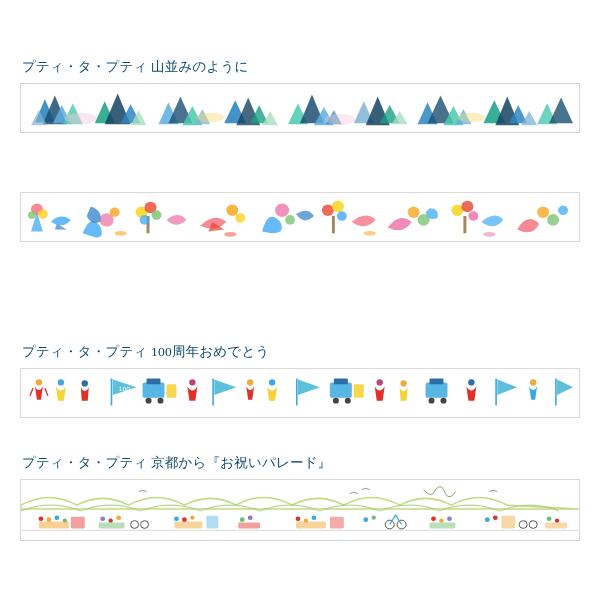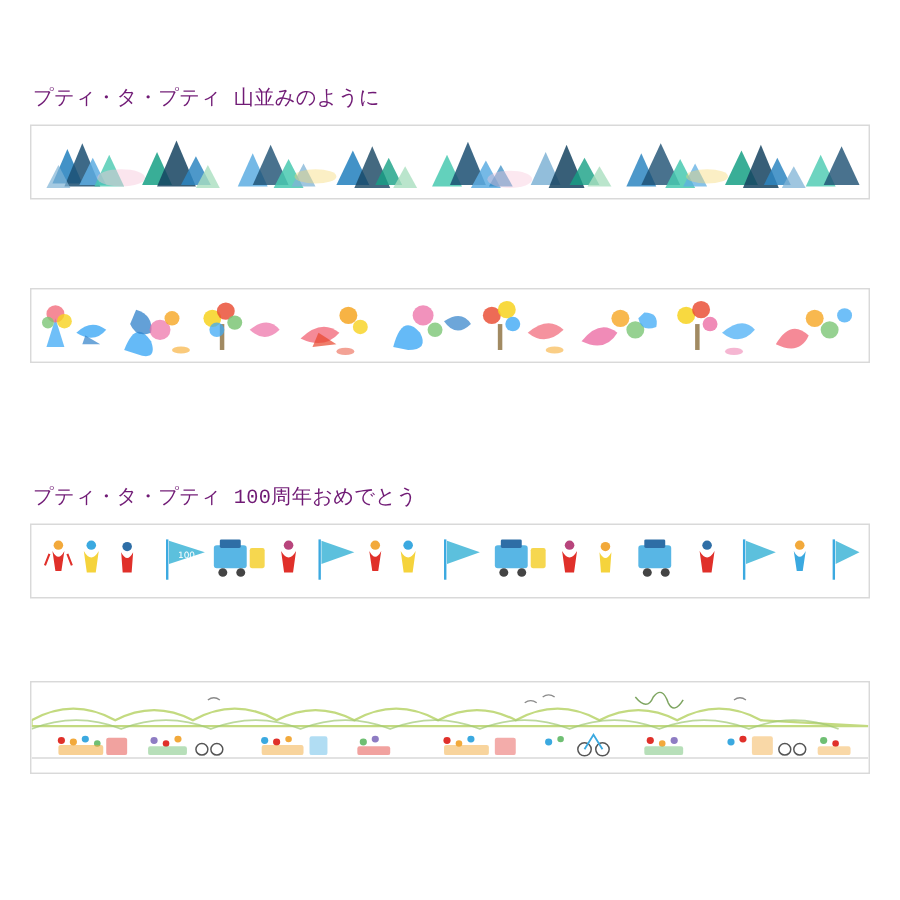--- a/index.html
+++ b/index.html
@@ -28,44 +28,44 @@
   }
   .product {
     position: absolute;
     left: 20px;
     width: 560px;
   }
   .product-title {
     font-size: 13.5px;
     line-height: 18px;
     letter-spacing: 0.2px;
-    color: #701a75;
+    color: #0c4a6e;
     white-space: nowrap;
     margin: 0 0 7px 2px;
-    font-family: Liberation Mono, monospace;
+    font-family: Liberation Serif, serif;
   }
   .tape-frame {
     position: relative;
     box-sizing: border-box;
     border: 1px solid #d9d9d9;
     background: #ffffff;
     overflow: hidden;
   }
   .tape-art {
     position: absolute;
     left: 0;
     top: 0;
     width: 100%;
     height: 100%;
     display: block;
   }
   
   #prod-0 { top: 58px; }
   #prod-1 { top: 192px; }
-  #prod-2 { top: 324px; }
+  #prod-2 { top: 343px; }
   #prod-3 { top: 454px; }
 
   #prod-0 .tape-frame { height: 50px; }
   #prod-1 .tape-frame { height: 50px; }
   #prod-2 .tape-frame { height: 50px; }
   #prod-3 .tape-frame { height: 62px; }
 </style>
 </head>
 <body>
 
@@ -309,20 +309,21 @@
             <g transform="translate(532,0)">
               <rect x="4" y="10" width="1.6" height="28" fill="#3ba9e0"></rect>
               <polygon points="6,11 22,19 6,27" fill="#5cc0dd"></polygon>
             </g>
           </g>
         </svg>
       </div>
     </div>
 
     <div class="product" id="prod-3">
+      <div class="product-title">プティ・タ・プティ 京都から『お祝いパレード』</div>
       <div class="tape-frame">
         <svg class="tape-art" viewBox="0 0 560 62" preserveAspectRatio="none" xmlns="http://www.w3.org/2000/svg">
           <rect x="0" y="0" width="560" height="62" fill="#ffffff"></rect>
 
           <g opacity="0.85">
             <path d="M0 26 q28 -16 56 0 q26 -14 52 0 q28 -16 56 0 q26 -14 52 0 q28 -16 56 0 q26 -14 52 0 q28 -16 56 0 q26 -14 52 0 q28 -16 56 0 L560 30 L0 30 Z" fill="none" stroke="#b9d46a" stroke-width="1.6"></path>
             <path d="M0 32 q30 -12 60 0 q30 -12 60 0 q30 -12 60 0 q30 -12 60 0 q30 -12 60 0 q30 -12 60 0 q30 -12 60 0 q30 -12 60 0 q30 -12 60 0" fill="none" stroke="#8fbf5a" stroke-width="1.2" opacity="0.7"></path>
           </g>
 
           <line x1="0" y1="52" x2="560" y2="52" stroke="#d8d8d8" stroke-width="1"></line>

